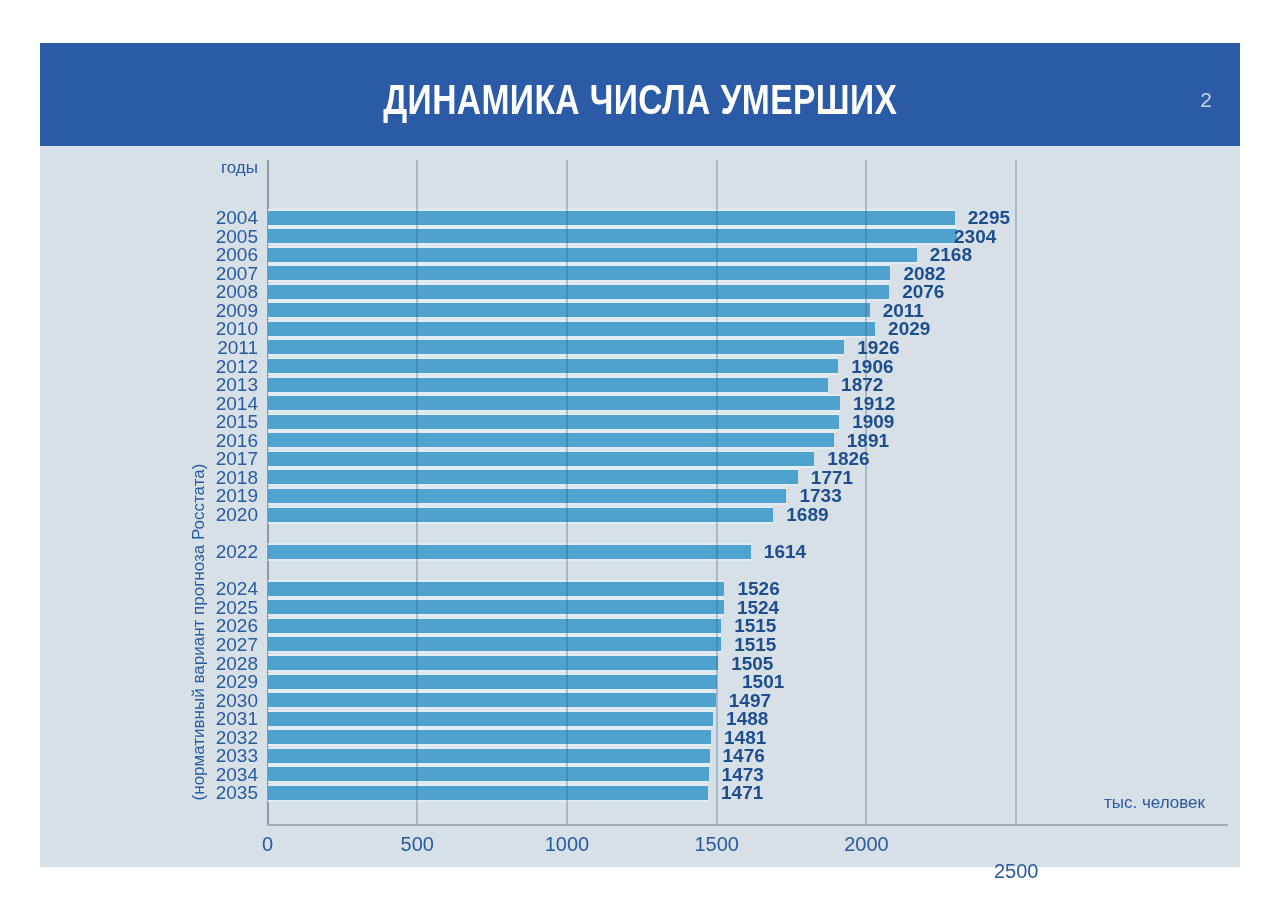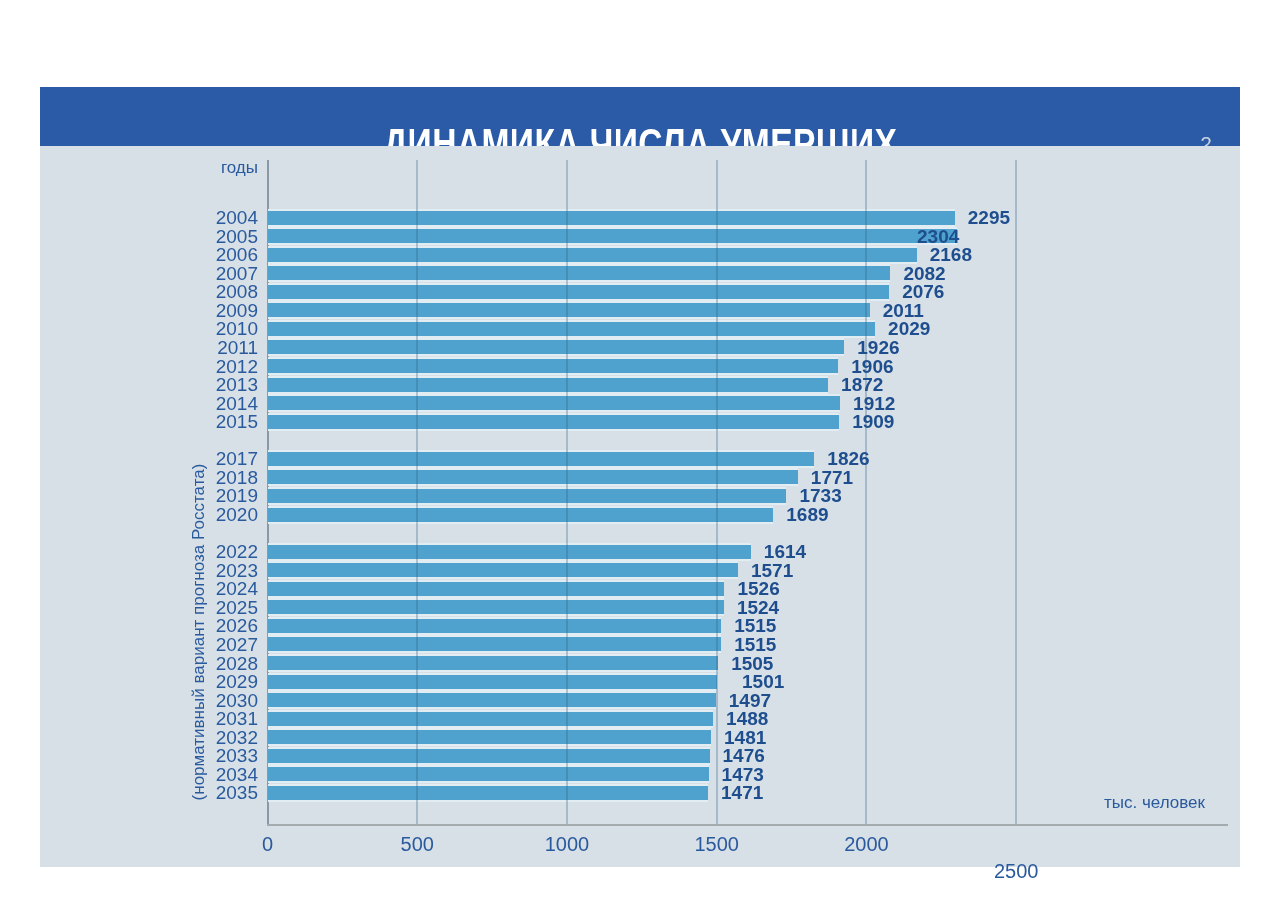--- a/index.html
+++ b/index.html
@@ -19,21 +19,20 @@
   .header {
     position: absolute;
     left: 40px;
     top: 43px;
     width: 1200px;
     height: 113px;
     background: var(--header-bg, #2b5ba7);
     display: flex;
     align-items: center;
     justify-content: center;
-    margin-top: 44px;
   }
   .header-title {
     display: inline-block;
     color: #ffffff;
     font-weight: bold;
     font-size: 42px;
     transform: scaleX(0.80);
     white-space: nowrap;
     letter-spacing: 0.5px;
   }
@@ -165,21 +164,21 @@
       <div class="unit-label">тыс. человек</div>
 
         <div class="bar-row" style="top: 62.062px;">
           <div class="year-label">2004</div>
           <div class="bar" style="width: 687.261px;"></div>
           <div class="value-label" style="left: 927.761px;">2295</div>
         </div>
         <div class="bar-row" style="top: 80.624px;">
           <div class="year-label">2005</div>
           <div class="bar" style="width: 689.956px;"></div>
-          <div class="value-label" style="left: 877px;">2304</div>
+          <div class="value-label" style="left: 914px;">2304</div>
         </div>
         <div class="bar-row" style="top: 99.186px;">
           <div class="year-label">2006</div>
           <div class="bar" style="width: 649.229px;"></div>
           <div class="value-label" style="left: 889.729px;">2168</div>
         </div>
         <div class="bar-row" style="top: 117.748px;">
           <div class="year-label">2007</div>
           <div class="bar" style="width: 622.877px;"></div>
           <div class="value-label" style="left: 863.377px;">2082</div>
@@ -217,20 +216,25 @@
         <div class="bar-row" style="top: 247.682px;">
           <div class="year-label">2014</div>
           <div class="bar" style="width: 572.568px;"></div>
           <div class="value-label" style="left: 813.068px;">1912</div>
         </div>
         <div class="bar-row" style="top: 266.244px;">
           <div class="year-label">2015</div>
           <div class="bar" style="width: 571.669px;"></div>
           <div class="value-label" style="left: 812.169px;">1909</div>
         </div>
+        <div class="bar-row" style="top: 284.806px;">
+          <div class="year-label">2016</div>
+          <div class="bar" style="width: 566.279px;"></div>
+          <div class="value-label" style="left: 806.779px;">1891</div>
+        </div>
         <div class="bar-row" style="top: 303.368px;">
           <div class="year-label">2017</div>
           <div class="bar" style="width: 546.814px;"></div>
           <div class="value-label" style="left: 787.314px;">1826</div>
         </div>
         <div class="bar-row" style="top: 321.93px;">
           <div class="year-label">2018</div>
           <div class="bar" style="width: 530.344px;"></div>
           <div class="value-label" style="left: 770.844px;">1771</div>
         </div>
@@ -241,25 +245,20 @@
         </div>
         <div class="bar-row" style="top: 359.054px;">
           <div class="year-label">2020</div>
           <div class="bar" style="width: 505.788px;"></div>
           <div class="value-label" style="left: 746.288px;">1689</div>
         </div>
         <div class="bar-row" style="top: 396.178px;">
           <div class="year-label">2022</div>
           <div class="bar" style="width: 483.328px;"></div>
           <div class="value-label" style="left: 723.828px;">1614</div>
-        </div>
-        <div class="bar-row" style="top: 414.74px;">
-          <div class="year-label">2023</div>
-          <div class="bar" style="width: 470.452px;"></div>
-          <div class="value-label" style="left: 710.952px;">1571</div>
         </div>
         <div class="bar-row" style="top: 433.302px;">
           <div class="year-label">2024</div>
           <div class="bar" style="width: 456.976px;"></div>
           <div class="value-label" style="left: 697.476px;">1526</div>
         </div>
         <div class="bar-row" style="top: 451.864px;">
           <div class="year-label">2025</div>
           <div class="bar" style="width: 456.377px;"></div>
           <div class="value-label" style="left: 696.877px;">1524</div>

